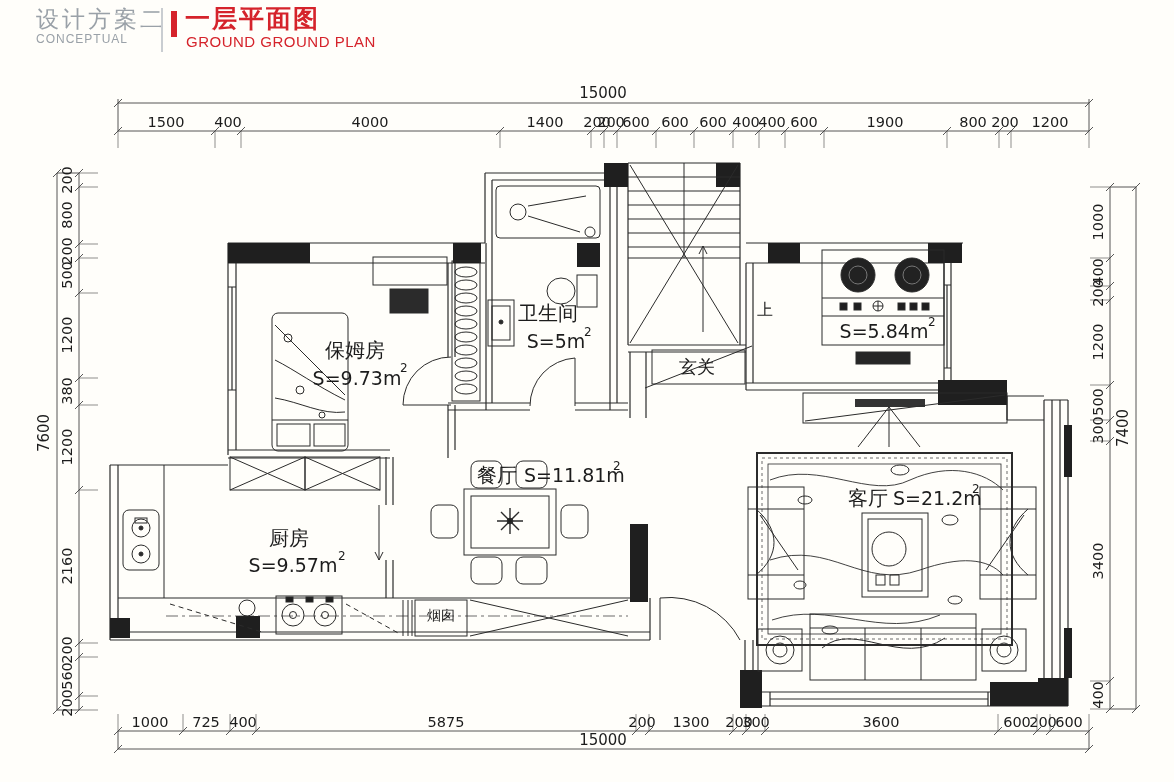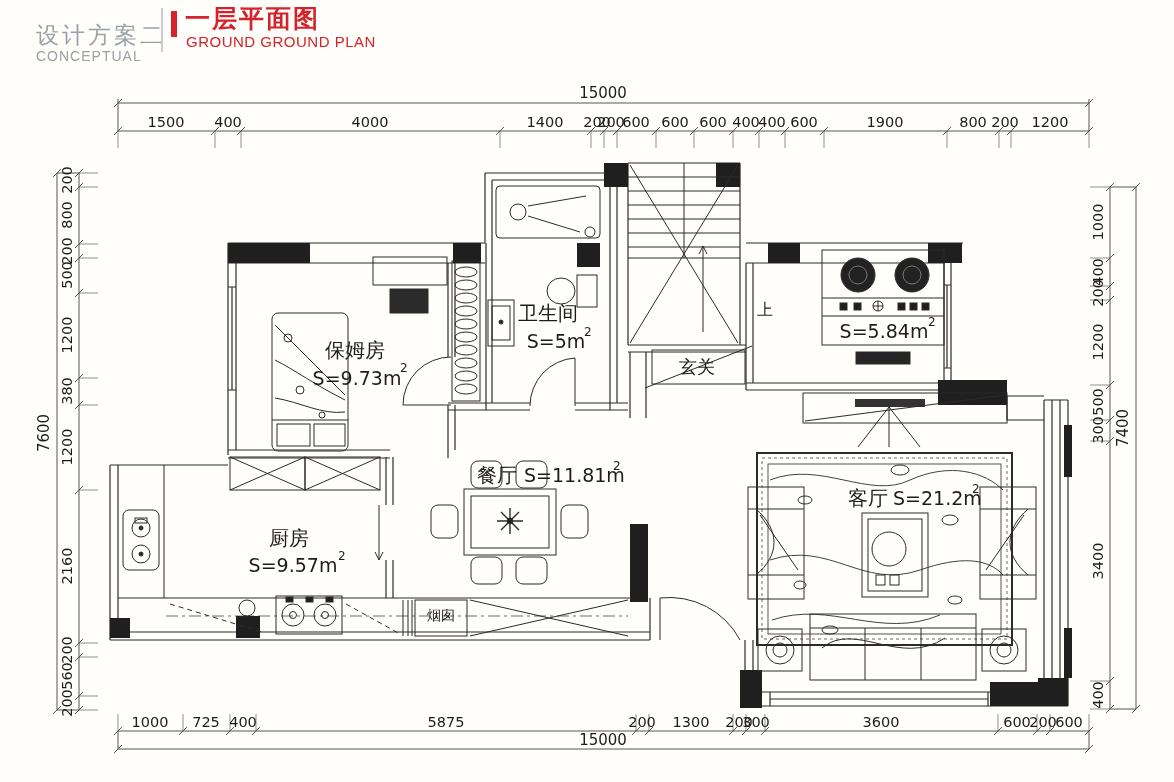--- a/index.html
+++ b/index.html
@@ -1,19 +1,19 @@
 <!DOCTYPE html>
 <html><head>
 <meta charset="utf-8">
 <style>
   html,body{margin:0;padding:0;background:#ffffff}
   .page{position:relative;width:1174px;height:782px;background:#fffefa;overflow:hidden;
         font-family:"Liberation Sans",sans-serif}
-  .hdr-cn{position:absolute;left:36px;top:20px;font-size:23px;letter-spacing:3px;color:#9aa1a8}
-  .hdr-en{position:absolute;left:36px;top:48px;font-size:14px;letter-spacing:1px;color:#9aa1a8}
+  .hdr-cn{position:absolute;left:36px;top:4px;font-size:23px;letter-spacing:3px;color:#9aa1a8}
+  .hdr-en{position:absolute;left:36px;top:32px;font-size:12px;letter-spacing:1px;color:#9aa1a8}
   .hdr-div{position:absolute;left:161px;top:8px;width:2px;height:44px;background:#c9cdd1}
   .hdr-bar{position:absolute;left:171px;top:11px;width:6px;height:26px;background:#d5232b}
   .t-cn{position:absolute;left:185px;top:2px;font-size:25px;font-weight:bold;letter-spacing:2px;color:#d5232b}
   .t-en{position:absolute;left:186px;top:33px;font-size:15px;letter-spacing:.5px;color:#d5232b}
   svg.plan{position:absolute;left:0;top:0}
   svg text{font-family:"DejaVu Sans",sans-serif;fill:#1c1c1c}
   .dim{font-size:14.5px}
   .tot{font-size:15px}
   .room{font-size:20px}
   .area{font-size:19px}

